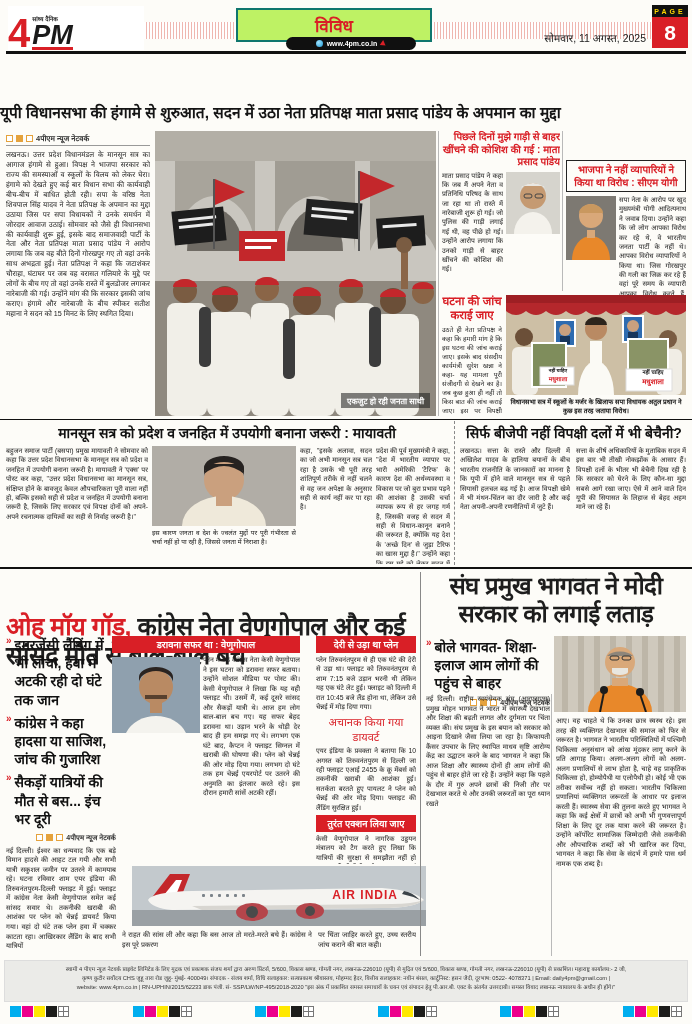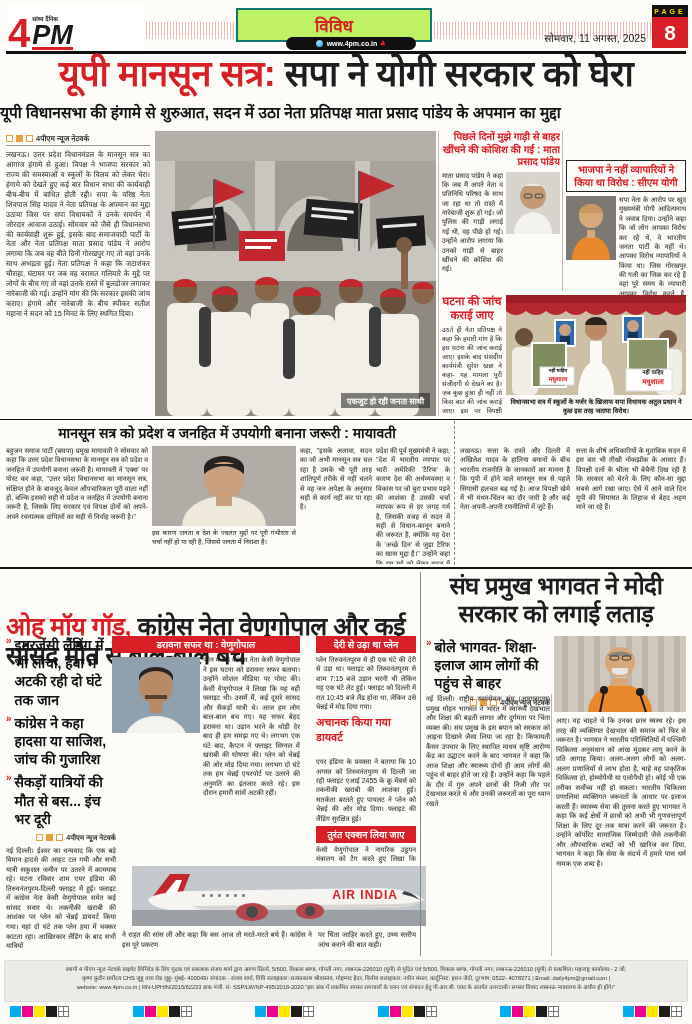--- a/index.html
+++ b/index.html
@@ -33,21 +33,21 @@
   #pagebox .pgnum{height:31px;background:#d91f26;color:#fff;font-size:21px;font-weight:bold;
      display:flex;align-items:center;justify-content:center;}
   
   #h1{left:0;top:55px;width:692px;text-align:center;font-size:36px;font-weight:bold;line-height:1.05;letter-spacing:-.5px;}
   #subhead{left:0;top:101px;width:692px;text-align:left;font-size:15.5px;font-weight:bold;color:#141414;}
   .byline{display:flex;align-items:center;gap:3px;font-size:7.5px;font-weight:bold;color:#333;}
   .byline .sq{width:5px;height:5px;border:1px solid #e5a23c;background:#fff;display:inline-block;}
   .byline .sq.f{background:#e5a23c;}
   .ph{font-weight:bold;color:#d91f26;}
   .rb{background:#d91f26;color:#fff;font-weight:bold;text-align:center;font-size:9.5px;padding:2px 1px;margin-bottom:2px;}
-  .rt{color:#d91f26;font-weight:bold;text-align:left;font-size:11px;margin:3px 0 13px;}
+  .rt{color:#d91f26;font-weight:normal;text-align:center;font-size:11px;margin:3px 0 2px;}
   .bullet{display:flex;gap:3px;margin-bottom:5px;}
   .bullet .mk{color:#d91f26;font-weight:bold;font-size:10px;line-height:1;}
   .bullet .tx{font-size:14px;font-weight:bold;line-height:1.3;color:#111;}
   .capb{font-size:6.5px;font-weight:bold;text-align:center;line-height:1.35;color:#111;}
   .overlaycap{position:absolute;right:6px;bottom:8px;background:rgba(25,25,25,.55);color:#fff;
      font-size:8px;font-weight:bold;padding:2px 6px;}
   #footerbox{left:4px;top:960px;width:684px;height:42px;background:#ebebe8;border:1px solid #ddd;
      box-sizing:border-box;padding:4px 10px;text-align:center;}
   #footerbox div{font-size:5.7px;line-height:1.55;color:#333;}
   #cmyk{left:10px;top:1006px;width:672px;display:flex;justify-content:space-between;}
@@ -79,21 +79,20 @@
     <span class="url">www.4pm.co.in</span>
     <span class="cursor"></span>
   </div>
   <div class="abs" id="dateline">सोमवार, 11 अगस्त, 2025</div>
   <div class="abs" id="pagebox">
     <div class="pglabel">PAGE</div>
     <div class="pgnum">8</div>
   </div>
   <div class="abs rule" style="left:6px;top:51px;width:680px;height:3px;"></div>
 
-  <div class="abs" id="h1"><span class="red">यूपी मानसून सत्र:</span><span> सपा ने योगी सरकार को घेरा</span></div>
   <div class="abs" id="subhead">यूपी विधानसभा की हंगामे से शुरुआत, सदन में उठा नेता प्रतिपक्ष माता प्रसाद पांडेय के अपमान का मुद्दा</div>
 
   <div class="abs byline" style="left:6px;top:131px;width:144px;height:14px;border-bottom:1px solid #999;">
     <span class="sq"></span>
       <span class="sq f"></span>
       <span class="sq"></span>
     <span>4पीएम न्यूज नेटवर्क</span>
   </div>
   <div class="abs bt" style="left:6px;top:150px;width:144px;height:266px;font-size:7.2px;">
     <span>लखनऊ। उत्तर प्रदेश विधानमंडल के मानसून सत्र का आगाज हंगामे से हुआ। विपक्ष ने भाजपा सरकार को राज्य की समस्याओं व स्कूलों के विलय को लेकर घेरा। हंगामे को देखते हुए कई बार विधान सभा की कार्यवाही बीच-बीच में बाधित होती रही। सपा के वरिष्ठ नेता शिवपाल सिंह यादव ने नेता प्रतिपक्ष के अपमान का मुद्दा उठाया जिस पर सपा विधायकों ने उनके समर्थन में जोरदार आवाज उठाई।</span>
@@ -240,20 +239,21 @@
       <span>नहीं चाहिए</span><br>
       <span class="red" style="font-size:6px;">मधुशाला</span>
     </span>
   </div>
   <div class="abs capb" style="left:506px;top:398px;width:180px;height:20px;">विधानसभा सत्र में स्कूलों के मर्जर के खिलाफ सपा विधायक अतुल प्रधान ने कुछ इस तरह जताया विरोध।</div>
 
   <div class="abs rule" style="left:0;top:419px;width:692px;height:1px;"></div>
 
   <div class="abs" style="left:6px;top:423px;width:442px;text-align:center;font-size:14px;font-weight:bold;color:#111;">मानसून सत्र को प्रदेश व जनहित में उपयोगी बनाना जरूरी : मायावती</div>
   <div class="abs" style="left:454px;top:421px;width:0;height:144px;border-left:1px dashed #888;"></div>
+  <div class="abs" style="left:460px;top:423px;width:228px;text-align:center;font-size:14px;font-weight:bold;color:#111;">सिर्फ बीजेपी नहीं विपक्षी दलों में भी बेचैनी?</div>
 
   <div class="abs bt" style="left:6px;top:446px;width:142px;height:118px;font-size:6.8px;">बहुजन समाज पार्टी (बसपा) प्रमुख मायावती ने सोमवार को कहा कि उत्तर प्रदेश विधानसभा के मानसून सत्र को प्रदेश व जनहित में उपयोगी बनाना जरूरी है। मायावती ने 'एक्स' पर पोस्ट कर कहा, ''उत्तर प्रदेश विधानसभा का मानसून सत्र, संक्षिप्त होने के बावजूद केवल औपचारिकता पूरी वाला नहीं हो, बल्कि इसको सही से प्रदेश व जनहित में उपयोगी बनाना जरूरी है, जिसके लिए सरकार एवं विपक्ष दोनों को अपने-अपने रचनात्मक दायित्वों का सही से निर्वाह जरूरी है।''</div>
   <div class="abs" style="left:152px;top:446px;width:144px;height:80px;">
     <svg width="144" height="80" viewBox="0 0 144 80">
       <rect width="144" height="80" fill="#b1ada6"></rect>
       <circle cx="72" cy="34" r="20" fill="#caa07e"></circle>
       <path d="M52 30 a20 14 0 0 1 40 0 l0 -8 a20 12 0 0 0 -40 0 Z" fill="#262220"></path>
       <path d="M52 28 q20 -16 40 0 l-4 -10 h-32 Z" fill="#262220"></path>
       <path d="M30 80 a42 30 0 0 1 84 0 Z" fill="#efe9da"></path>
       <rect x="64" y="50" width="16" height="10" fill="#caa07e"></rect>

